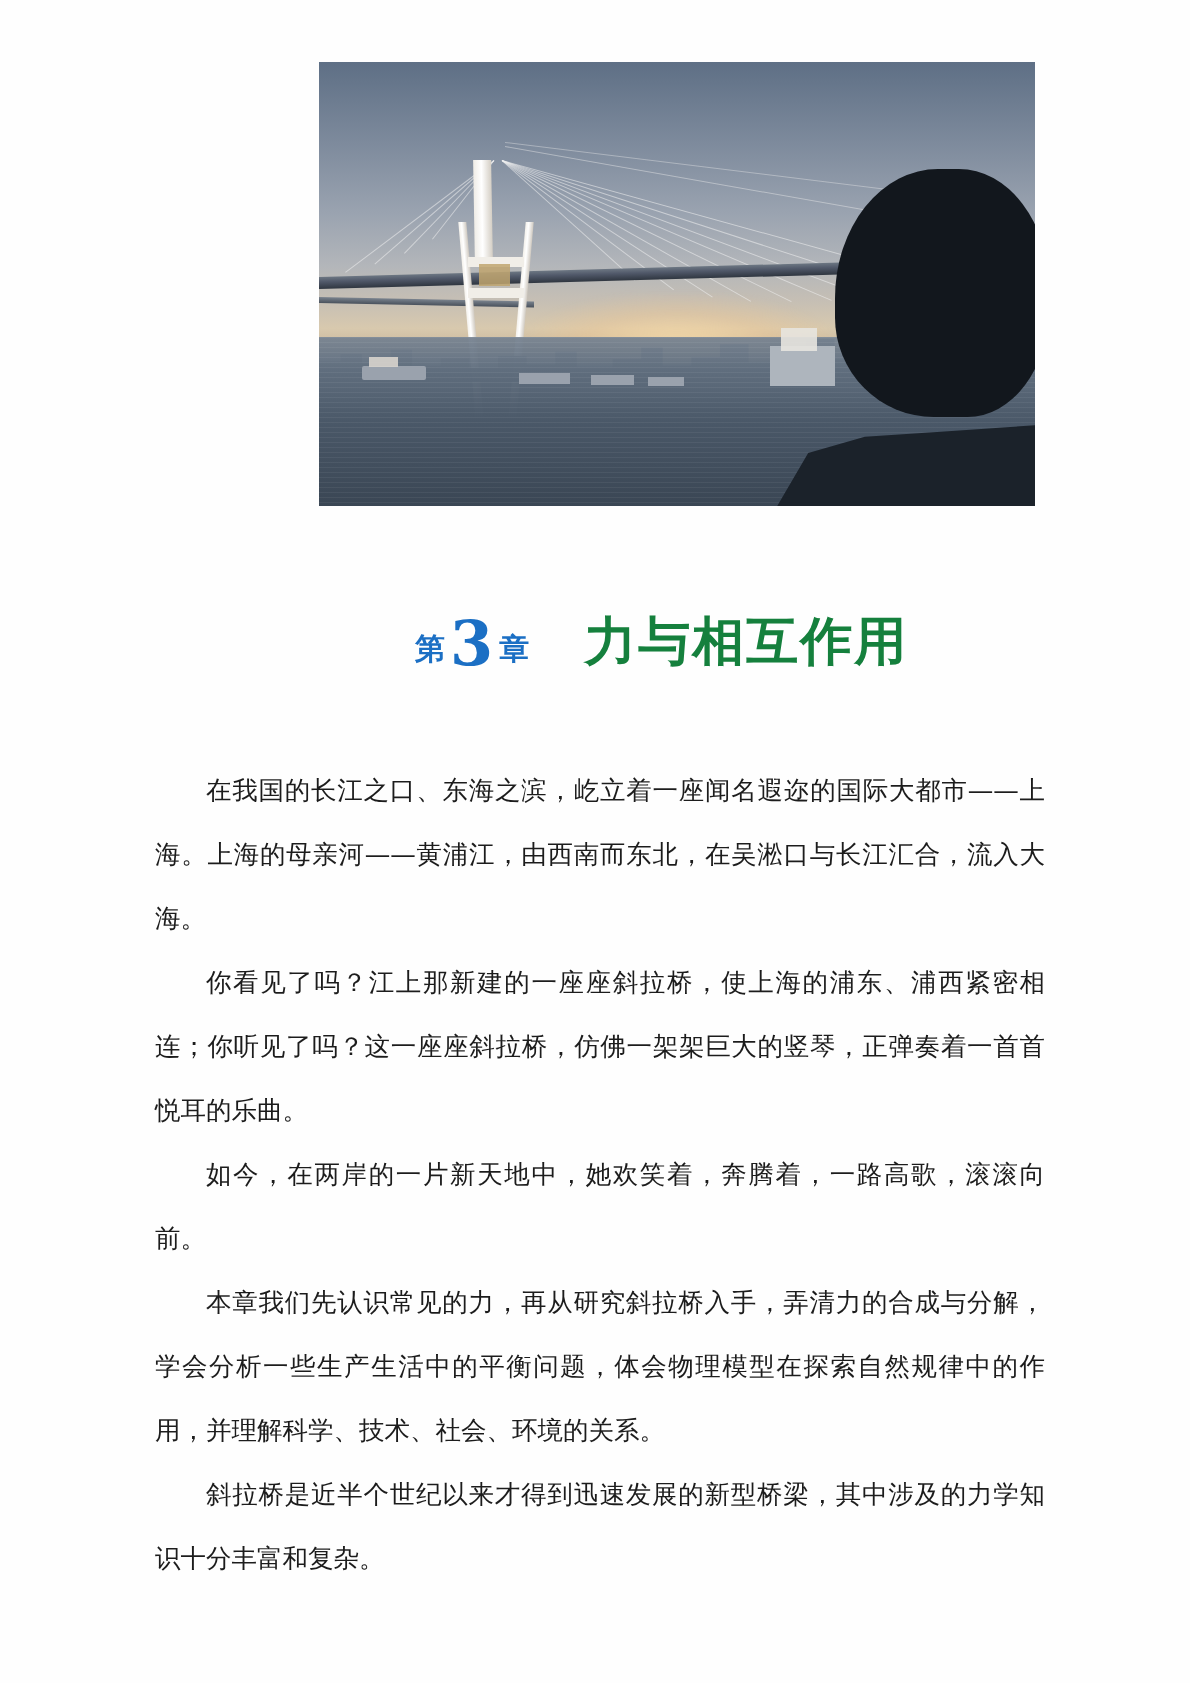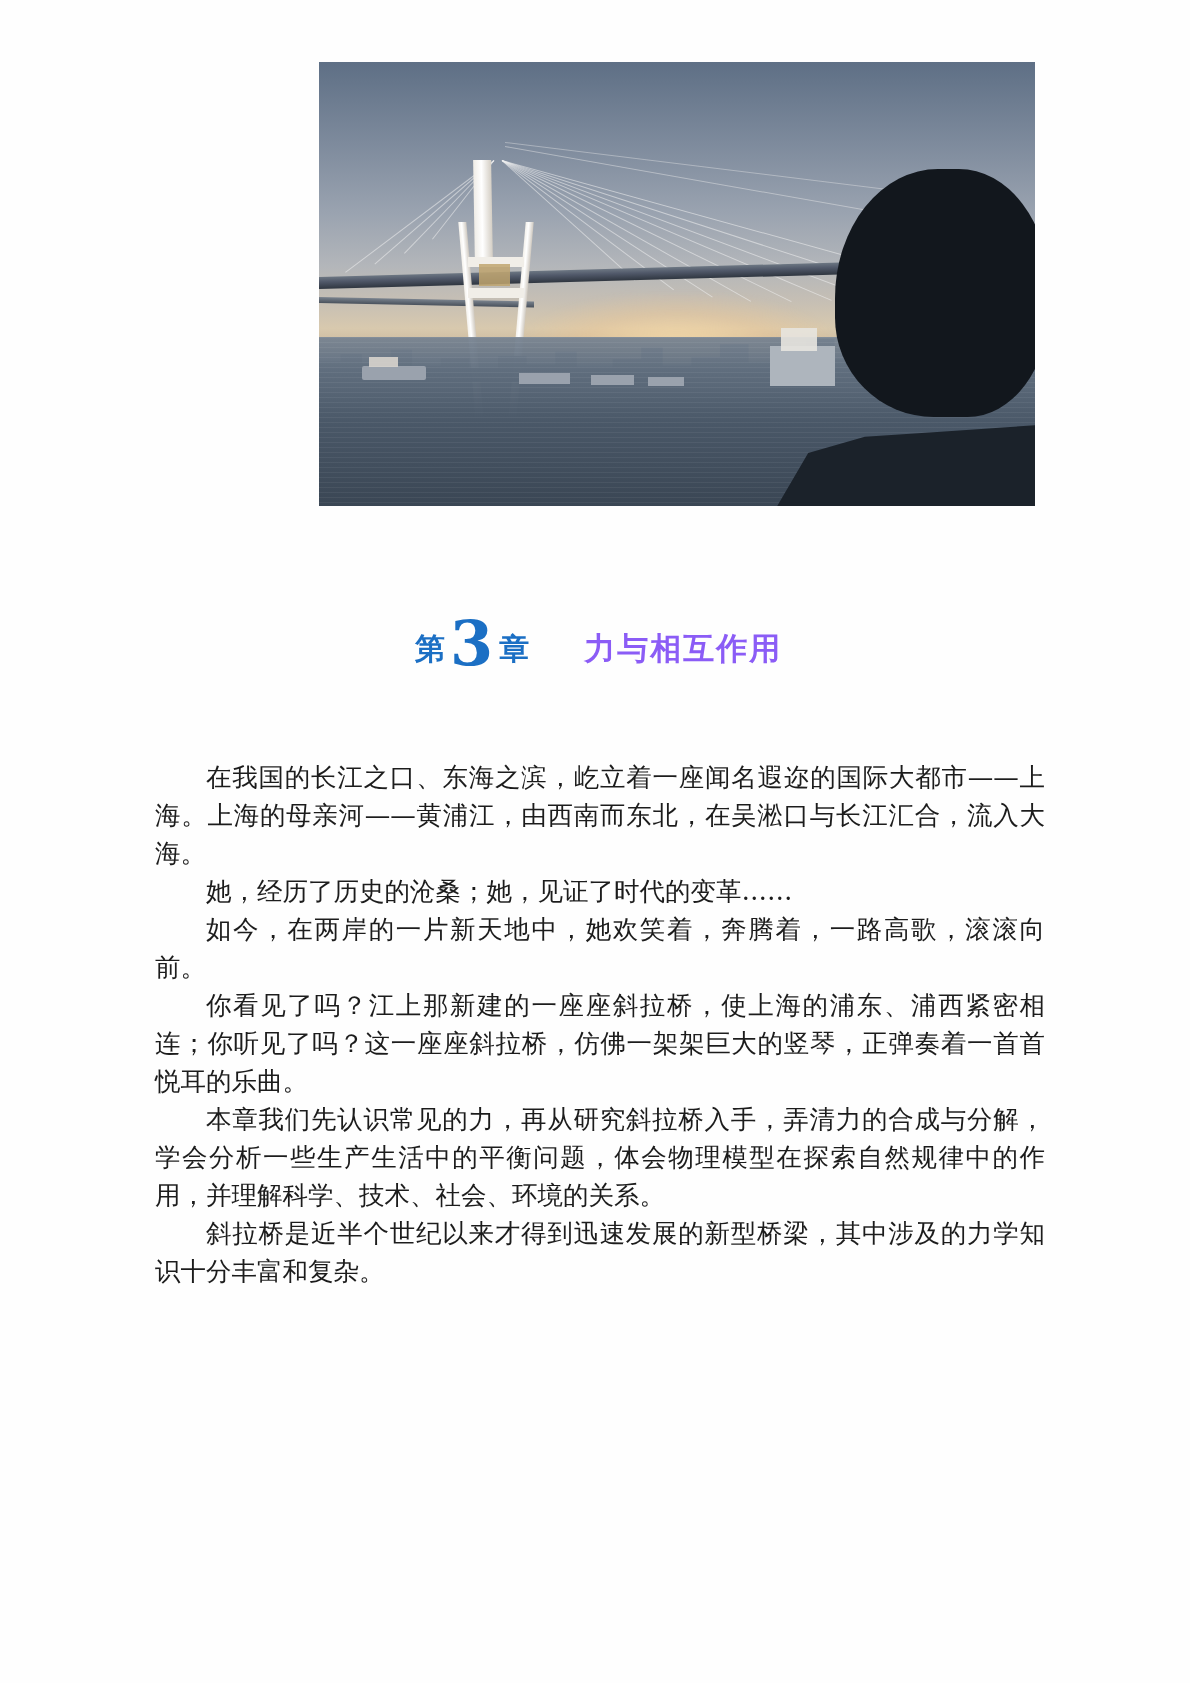--- a/index.html
+++ b/index.html
@@ -245,34 +245,34 @@
     margin: 0 6px 0 4px;
     position: relative;
     top: 6px;
     font-family: "DejaVu Serif", serif;
   }
   .chap-zhang {
     font-size: 30px;
     letter-spacing: 1px;
   }
   .chap-title {
-    font-size: 31px;
+    font-size: 52px;
     margin-left: 54px;
     letter-spacing: 2px;
-    color: #8b5cf6;
+    color: #15803d;
   }
 
   
   .body-text {
     position: absolute;
     left: 155px;
     top: 758px;
     width: 890px;
     font-size: 25.5px;
-    line-height: 38px;
+    line-height: 64px;
     color: #1c1c1c;
     text-align: justify;
     font-family: "DejaVu Serif", "Liberation Serif", serif;
   }
   .body-text p {
     margin: 0 0 0 0;
     text-indent: 2em;
   }
 </style>
 </head>
@@ -336,20 +336,19 @@
 
   <div class="chapter">
     <span class="chap-di">第</span>
     <span class="chap-num">3</span>
     <span class="chap-zhang">章</span>
     <span class="chap-title">力与相互作用</span>
   </div>
 
   <div class="body-text">
     <p>在我国的长江之口、东海之滨，屹立着一座闻名遐迩的国际大都市——上海。上海的母亲河——黄浦江，由西南而东北，在吴淞口与长江汇合，流入大海。</p>
-    <p>她，经历了历史的沧桑；她，见证了时代的变革……</p>
+    <p>你看见了吗？江上那新建的一座座斜拉桥，使上海的浦东、浦西紧密相连；你听见了吗？这一座座斜拉桥，仿佛一架架巨大的竖琴，正弹奏着一首首悦耳的乐曲。</p>
     <p>如今，在两岸的一片新天地中，她欢笑着，奔腾着，一路高歌，滚滚向前。</p>
-    <p>你看见了吗？江上那新建的一座座斜拉桥，使上海的浦东、浦西紧密相连；你听见了吗？这一座座斜拉桥，仿佛一架架巨大的竖琴，正弹奏着一首首悦耳的乐曲。</p>
     <p>本章我们先认识常见的力，再从研究斜拉桥入手，弄清力的合成与分解，学会分析一些生产生活中的平衡问题，体会物理模型在探索自然规律中的作用，并理解科学、技术、社会、环境的关系。</p>
     <p>斜拉桥是近半个世纪以来才得到迅速发展的新型桥梁，其中涉及的力学知识十分丰富和复杂。</p>
   </div>
 
 </div>
 
 </body></html>

